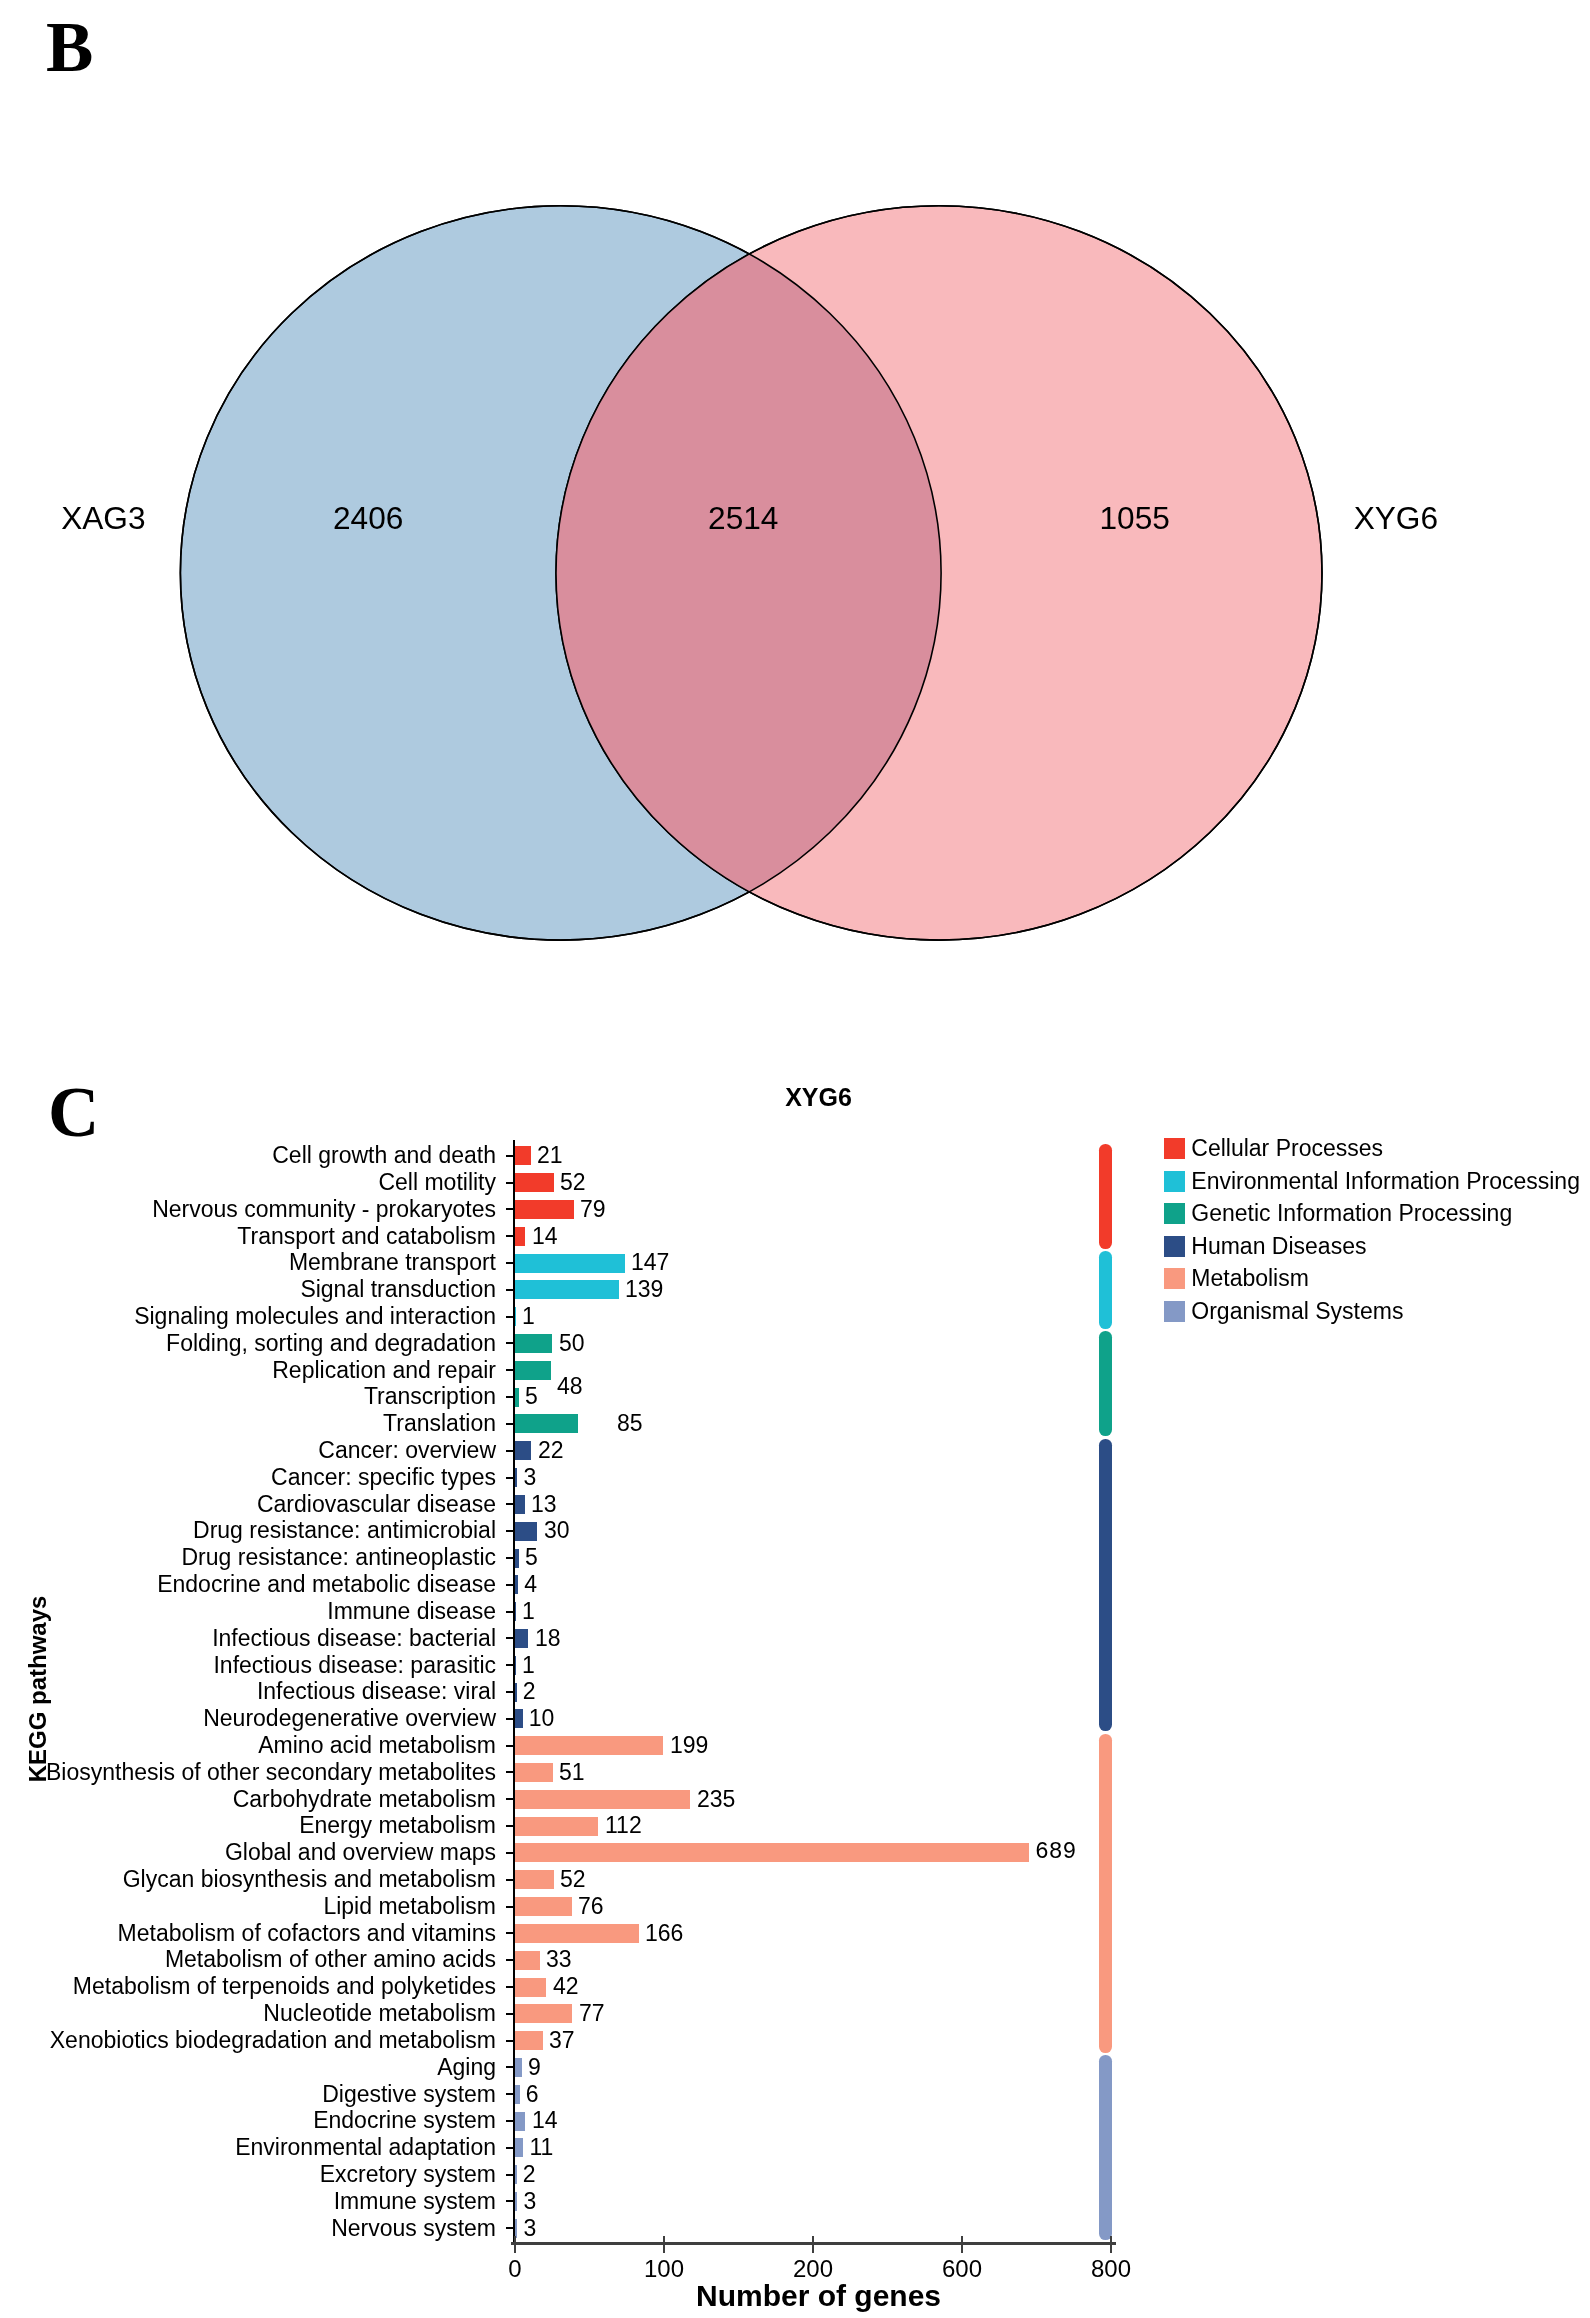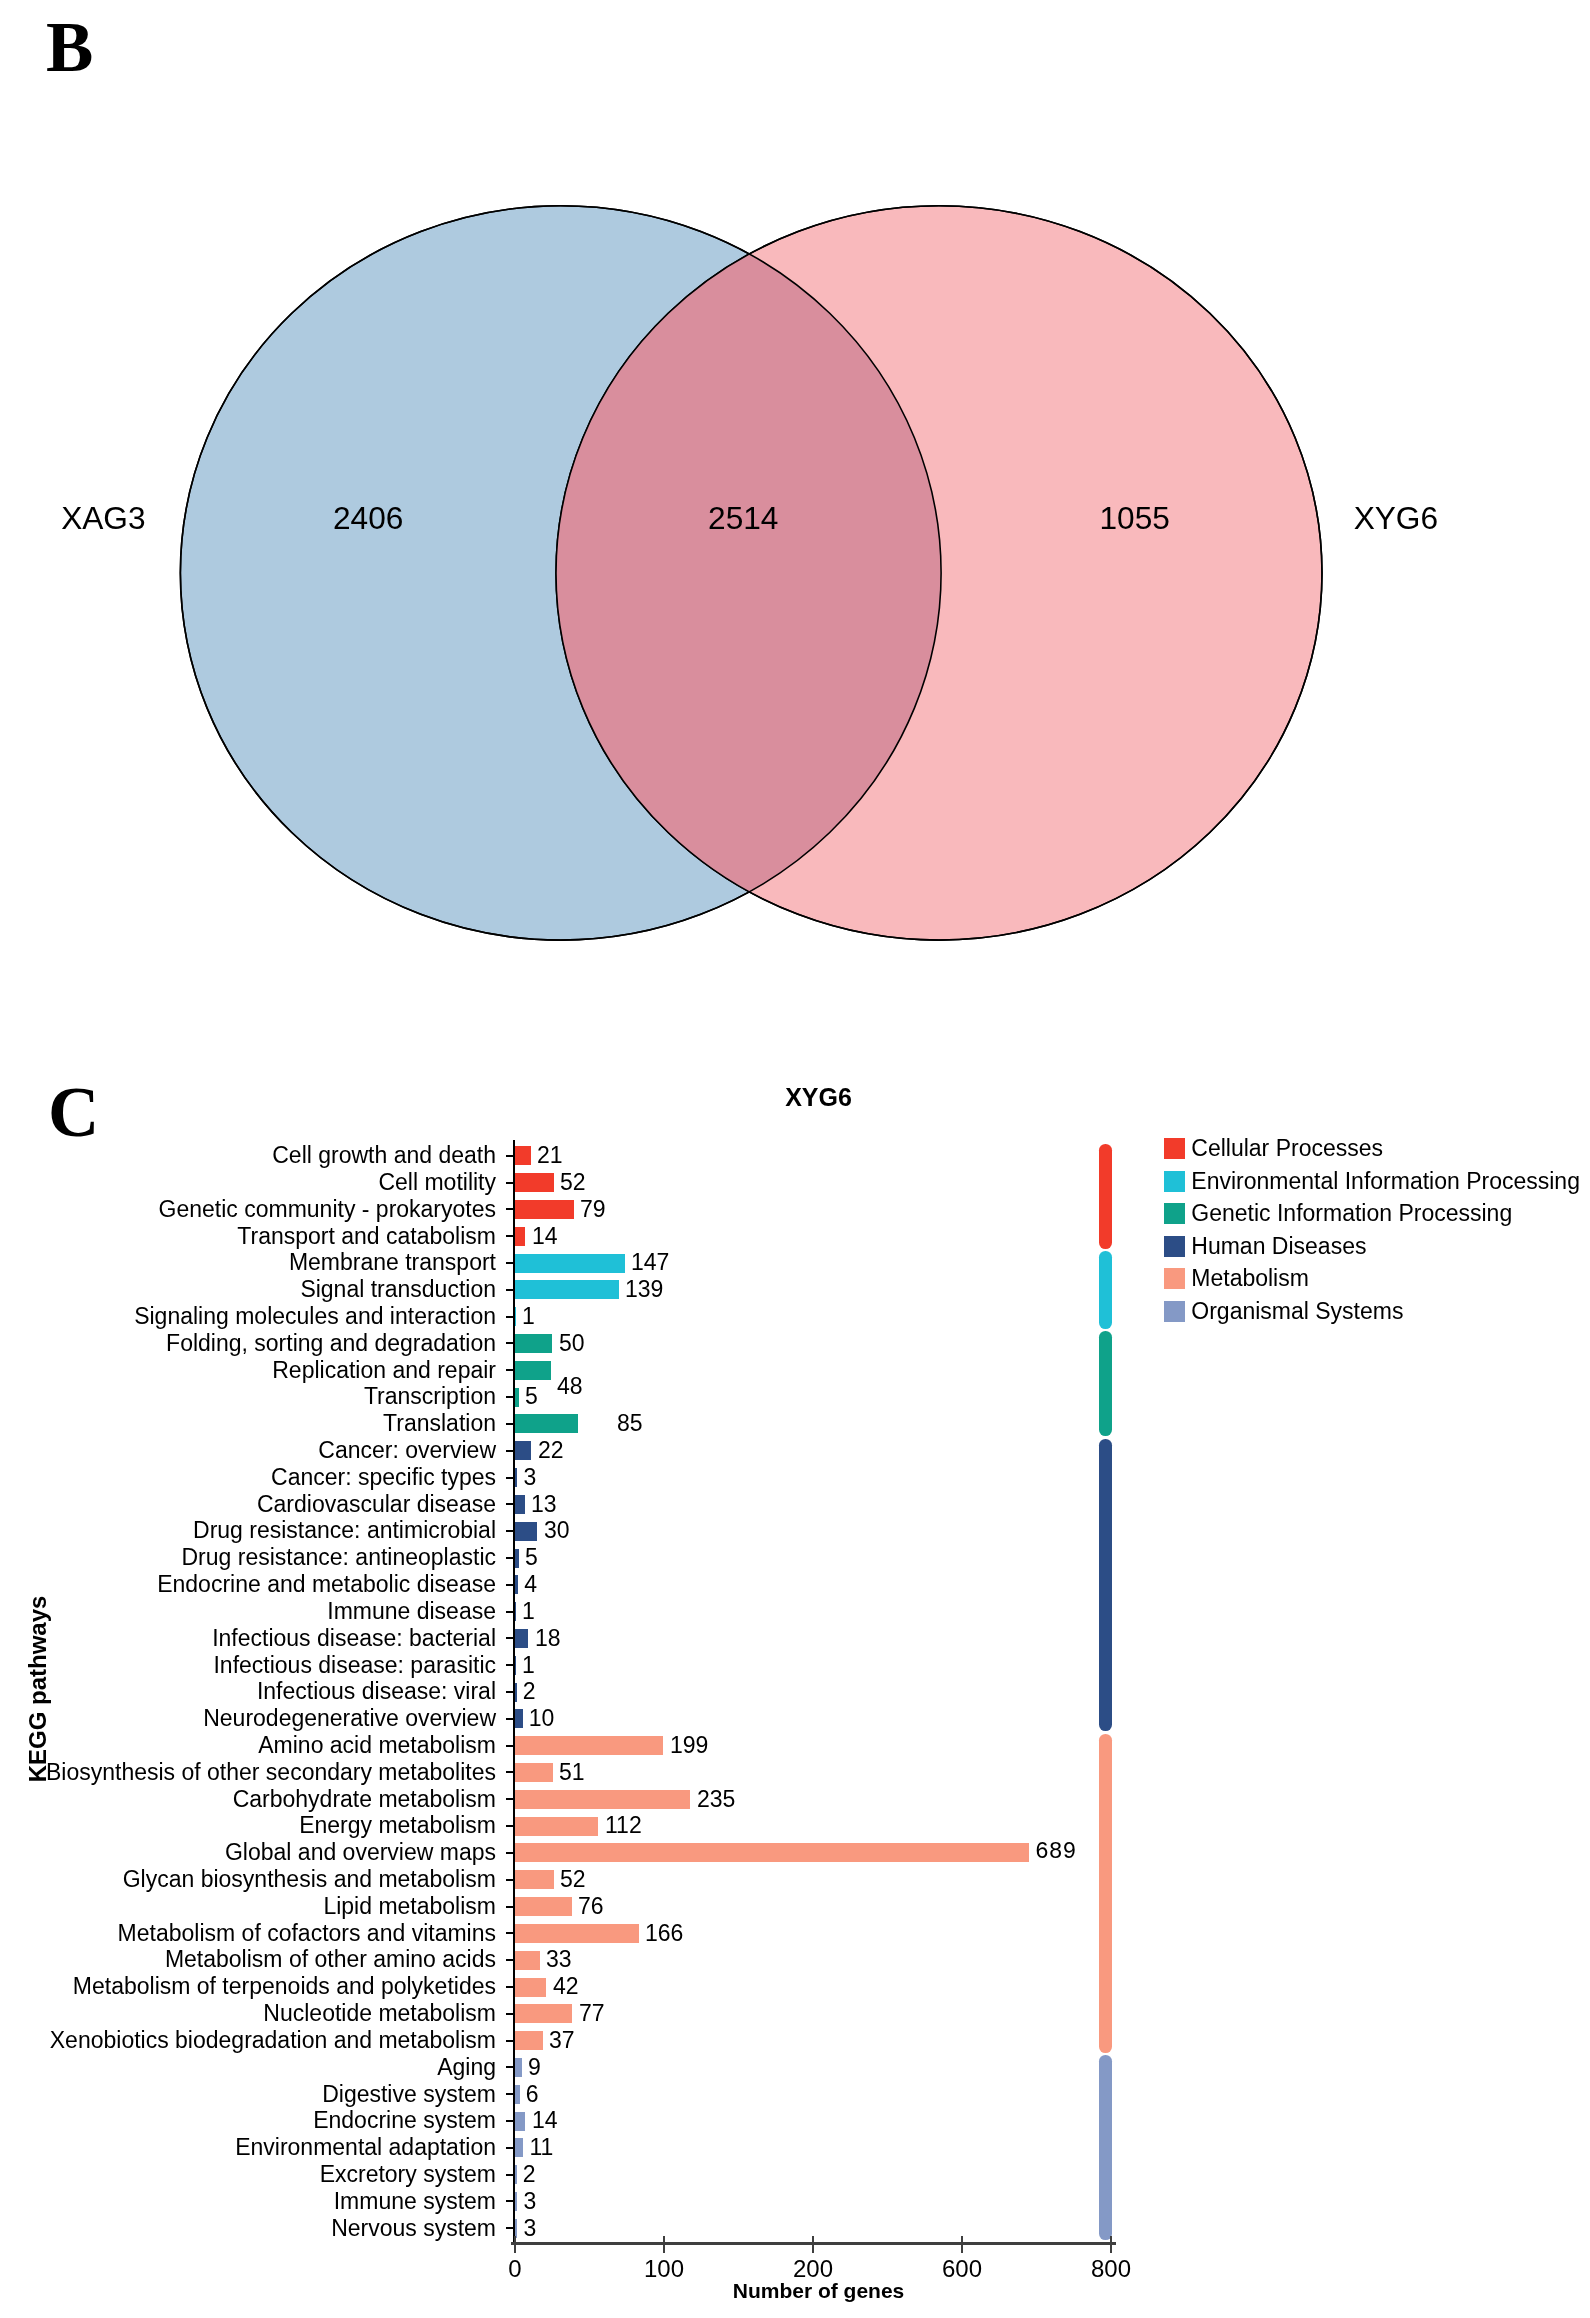--- a/index.html
+++ b/index.html
@@ -48,21 +48,21 @@
   }
   .capsule { position:absolute; left:584px; width:12.7px; border-radius:6.3px; }
   .xtick-down { position:absolute; width:2.1px; height:8px; background:#3f3f3f; top:1105px; }
   .xtick-up   { position:absolute; width:2.1px; height:6.3px; background:#3f3f3f; top:1096px; }
   .xtick-label {
     position:absolute; top:1115px; width:84px; margin-left:-42px;
     text-align:center; font-size:24px;
   }
   .x-axis-label {
     position:absolute; left:515px; top:2279px; width:607px; text-align:center;
-    font-size:21px; font-weight:700;
+    font-size:30px; font-weight:700;
   }
   .legend { position:absolute; left:1164px; top:1138px; }
   .legend-item { display:flex; align-items:center; height:21px; margin-bottom:11.6px; }
   .legend-swatch { width:21px; height:21px; flex:0 0 21px; }
   .legend-label { margin-left:6.3px; font-size:23px; white-space:nowrap; }
 </style>
 </head>
 <body>
 
 <div class="page">
@@ -100,21 +100,21 @@
     <div class="yaxis-line"></div>
     <div class="xaxis-line"></div>
   <div class="row-label" style="top: 2.1px;">Cell growth and death</div>
       <div class="row-tick" style="top: 15px;"></div>
       <div class="bar" style="top: 6.3px; width: 15.7px; background: rgb(242, 59, 42);"></div>
       <div class="bar-value" style="top: 2.1px; left: 22px;">21</div>
       <div class="row-label" style="top: 29px;">Cell motility</div>
       <div class="row-tick" style="top: 42px;"></div>
       <div class="bar" style="top: 33px; width: 39px; background: rgb(242, 59, 42);"></div>
       <div class="bar-value" style="top: 29px; left: 45px;">52</div>
-      <div class="row-label" style="top: 56px;">Genetic community - prokaryotes</div>
+      <div class="row-label" style="top: 56px;">Nervous community - prokaryotes</div>
       <div class="row-tick" style="top: 68px;"></div>
       <div class="bar" style="top: 60px; width: 59px; background: rgb(242, 59, 42);"></div>
       <div class="bar-value" style="top: 56px; left: 65px;">79</div>
       <div class="row-label" style="top: 83px;">Transport and catabolism</div>
       <div class="row-tick" style="top: 95px;"></div>
       <div class="bar" style="top: 87px; width: 10.4px; background: rgb(242, 59, 42);"></div>
       <div class="bar-value" style="top: 83px; left: 17px;">14</div>
       <div class="row-label" style="top: 109px;">Membrane transport</div>
       <div class="row-tick" style="top: 122px;"></div>
       <div class="bar" style="top: 114px; width: 110px; background: rgb(31, 192, 215);"></div>

